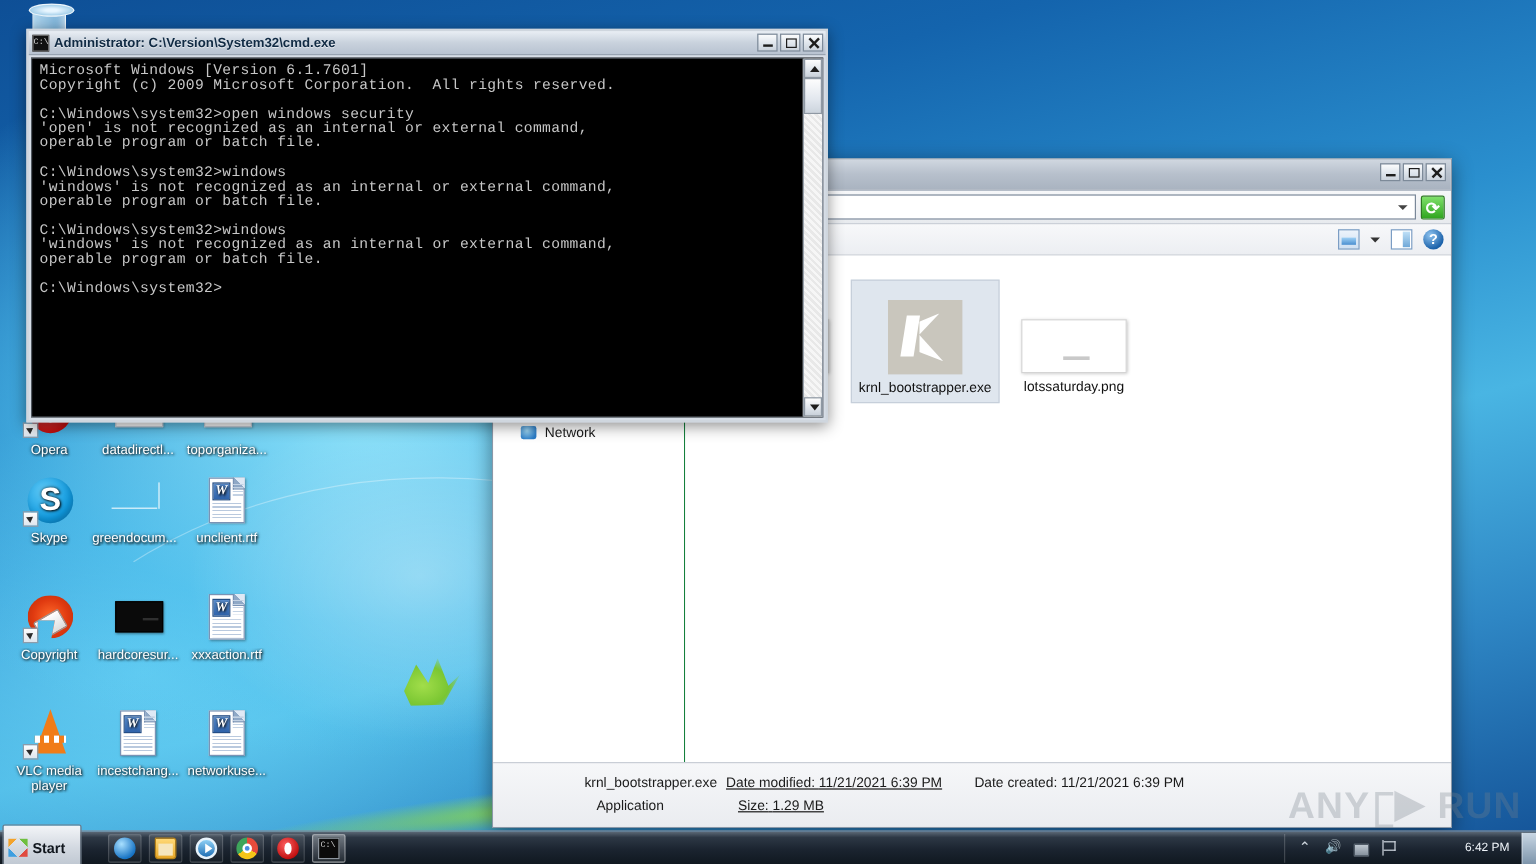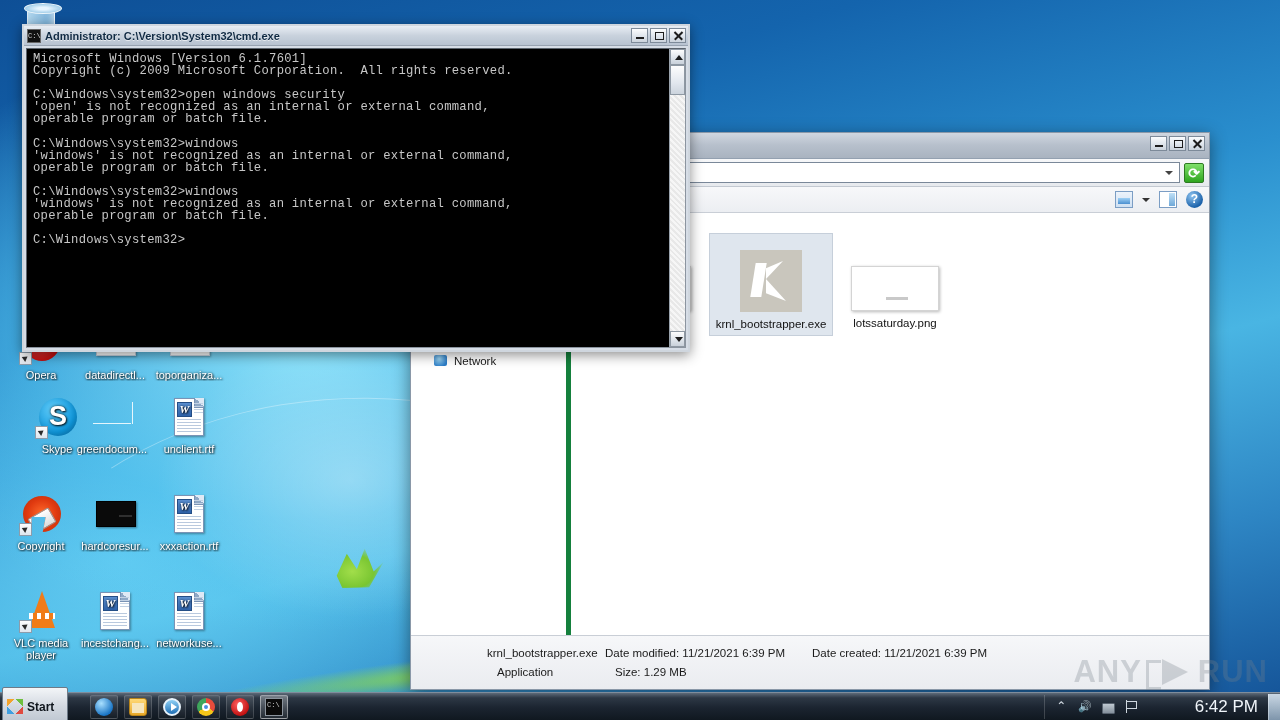--- a/index.html
+++ b/index.html
@@ -331,21 +331,21 @@
     width:17px;height:17px;border-radius:50%;
     background: radial-gradient(circle at 35% 30%, #8fc4f0, #1c62aa 70%);
     color:#fff; font-size:12px; font-weight:bold; text-align:center; line-height:16px;
   }
   .tb-caret { width:0;height:0;border-top:4px solid #333;
     border-left:4px solid transparent;border-right:4px solid transparent; }
 
   #exp-main { flex:1; display:flex; min-height:0; }
   #navpane {
     width: 160px; flex:0 0 160px; background:#fff;
-    border-right:5px solid #15803d; padding-top: 2px;
+    border-right:1px solid #15803d; padding-top: 2px;
     font-size: 11.5px; color:#1a1a1a; overflow:hidden;
   }
   .nav-item {
     height: 19px; display:flex; align-items:center; gap:5px; padding-left: 34px;
     white-space:nowrap;
   }
   .nav-item.indent2 { padding-left: 44px; }
   .nav-item.top { padding-left: 22px; }
   .nav-item.sel { background: linear-gradient(#e3e8ee,#d2d9e2); border-top:1px solid #c3cad3; border-bottom:1px solid #c3cad3; }
   .nav-sp { height: 11px; }
@@ -414,21 +414,21 @@
     height: 54px; flex:0 0 54px;
     background: linear-gradient(#f6f7f9,#eaecf0);
     border-top:1px solid #c9ced6;
     display:flex; align-items:center; padding-left: 76px;
     font-size: 11.5px; color:#1a1a1a; position:relative;
   }
   .st-col { display:flex; flex-direction:column; gap:7px; }
   .st-row { display:flex; }
   .st-name { width: 118px; }
   .st-type { width: 118px; margin-left: 10px; }
-  .st-mod { width: 207px; }
+  .st-mod { width: 207px; text-decoration: underline; }
   .st-size { width: 207px; }
 
   
   #watermark {
     position:absolute; right: 12px; bottom: 30px; z-index: 60;
     display:flex; align-items:center; gap: 4px;
     font-size: 31px; font-weight:bold; letter-spacing:1px;
     color: rgba(120,130,140,0.30);
     font-family:Liberation Sans, sans-serif;
     pointer-events:none; user-select:none;
@@ -513,21 +513,21 @@
     background: linear-gradient(#cdd6de,#8e9aa6); border:1px solid #5d6874; border-radius:1px;
     width:13px;height:11px; top:2px;
   }
   .tray-flag::after {
     content:""; position:absolute; left:2px; top:1px; width:1.5px; height:13px; background:#dfe7ee;
   }
   .tray-flag::before {
     content:""; position:absolute; left:3px; top:2px; width:9px; height:6px;
     border:1.5px solid #dfe7ee; border-left:none;
   }
-  #clock { color:#f0f5fa; font-size:17px; white-space:nowrap;margin-left:47px; }
+  #clock { color:#f0f5fa; font-size:10px; white-space:nowrap;margin-left:47px; }
   #showdesk {
     width: 12px; height: 26px; margin-left: 6px;
     background: linear-gradient(#c9d7e4, #7e95ab);
     border-left:1px solid rgba(255,255,255,.35);
   }
 </style>
 </head>
 <body>
 
 <div id="screen">
@@ -563,21 +563,21 @@
       </div>
     <span class="lbl">datadirectl...</span>
   </div>
   <div class="dicon" style="left:150px; top:322px;">
     <div class="glyph">
         <span class="ic-png"></span>
       </div>
     <span class="lbl">toporganiza...</span>
   </div>
 
-  <div class="dicon" style="left:18px; top:396px;">
+  <div class="dicon" style="left:2px; top:396px;">
     <div class="glyph">
         <span class="ic-skype"></span>
         <span class="shortcut-arrow"></span>
       </div>
     <span class="lbl">Skype</span>
   </div>
   <div class="dicon" style="left:73px; top:396px;">
     <div class="glyph">
         <span class="ic-line"></span>
       </div>

